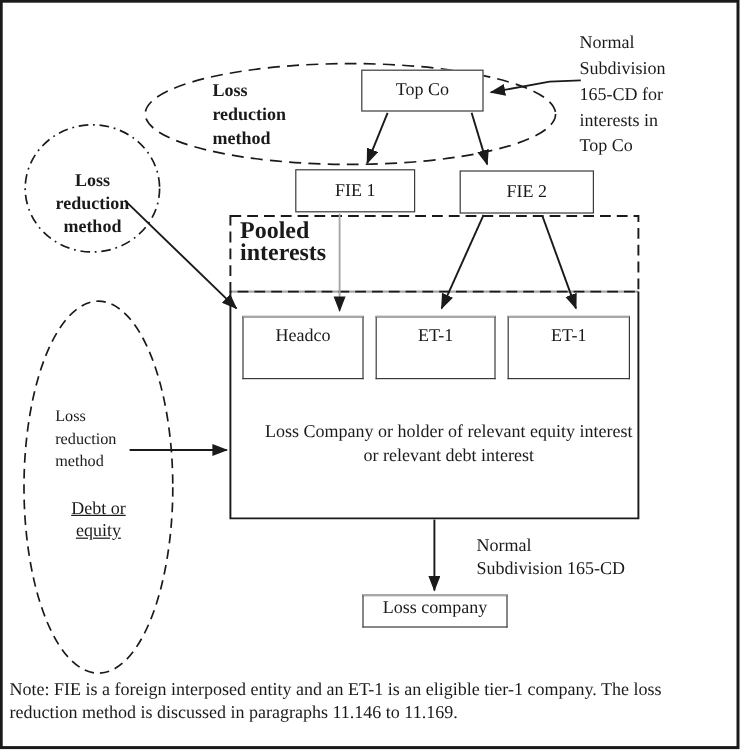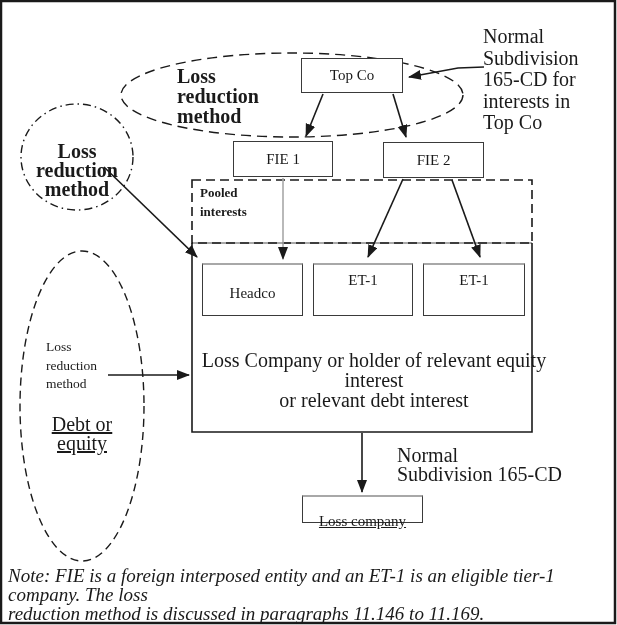--- a/index.html
+++ b/index.html
@@ -18,26 +18,26 @@
   svg .arrowline{stroke:var(--line);stroke-width:1.6;fill:none;}
   svg .grayline{stroke:var(--gray-connector);}
   svg marker path{fill:var(--line);}
   .box{
     position:absolute;background:#fff;border:1px solid var(--box-border);
     display:flex;align-items:center;justify-content:center;
     font-size:15px;box-sizing:border-box;
   }
   .box.graytop{border-top:2px solid var(--gray-connector);align-items:flex-start;}
   .box.graytop .boxlbl{margin-top:7px;}
-  .lbl{position:absolute;white-space:pre-line;font-size:20px;line-height:20px;}
+  .lbl{position:absolute;white-space:pre-line;font-size:15px;line-height:20px;}
   .lbl.bold{font-weight:bold;line-height:20px;}
   .lbl.center{text-align:center;}
   .note{
     position:absolute;left:8px;top:566px;width:600px;
-    font-style:italic;font-size:19px;line-height:19px;white-space:pre-line;
+    font-size:15px;line-height:19px;white-space:pre-line;
   }
 </style>
 </head>
 <body>
 
 <div class="page">
 
   <svg width="617" height="625" viewBox="0 0 617 625">
     <defs>
       <marker id="ah" markerUnits="userSpaceOnUse" markerWidth="14" markerHeight="12" refX="12" refY="5" orient="auto">
@@ -67,55 +67,55 @@
     <line x1="452" y1="180" x2="480" y2="257" class="arrowline" marker-end="url(#ah)"></line>
     <line x1="104" y1="167" x2="197" y2="257" class="arrowline" marker-end="url(#ah)"></line>
     <line x1="108" y1="375" x2="189" y2="375" class="arrowline" marker-end="url(#ah)"></line>
     <line x1="362" y1="433" x2="362" y2="492" class="arrowline" marker-end="url(#ah)"></line>
   </svg>
 
   <div class="box" style="left:301px;top:58px;width:102px;height:35px;">
     <span class="boxlbl">Top Co</span>
   </div>
 
-  <div class="box" style="left:233px;top:141px;width:100px;height:36px;">
+  <div class="box" style="left:246px;top:141px;width:100px;height:36px;">
     <span class="boxlbl">FIE 1</span>
   </div>
 
-  <div class="box" style="left:383px;top:142px;width:101px;height:36px;text-align:right;">
+  <div class="box" style="left:383px;top:142px;width:112px;height:36px;text-align:right;">
     <span class="boxlbl">FIE 2</span>
   </div>
 
-  <div class="box graytop" style="left:202px;top:263px;width:101px;height:53px;align-items:center;">
+  <div class="box graytop" style="left:202px;top:263px;width:101px;height:53px;">
     <span class="boxlbl">Headco</span>
   </div>
 
   <div class="box graytop" style="left:313px;top:263px;width:100px;height:53px;">
     <span class="boxlbl">ET-1</span>
   </div>
 
   <div class="box graytop" style="left:423px;top:263px;width:102px;height:53px;">
     <span class="boxlbl">ET-1</span>
   </div>
 
   <div class="box graytop" style="left:302px;top:495px;width:121px;height:28px;">
-    <span class="boxlbl" style="margin-top:16px;text-decoration:underline;">Loss company</span>
+    <span class="boxlbl" style="margin-top:2px;">Loss company</span>
   </div>
 
   <div class="lbl bold" style="left:177px;top:66px;">Loss
 reduction
 method</div>
 
   <div class="lbl center" style="left:21px;top:123px;width:112px;line-height:19px;">
     <div class="bold" style="font-weight:bold;white-space:pre-line;">Loss
 reduction
 method</div>
   </div>
 
-  <div class="lbl bold" style="left:200px;top:183px;font-size:13px;line-height:19px;">Pooled
+  <div class="lbl bold" style="left:200px;top:183px;font-size:20px;line-height:19px;">Pooled
 interests</div>
 
   <div class="lbl" style="left:483px;top:26px;line-height:21.5px;">Normal
 Subdivision
 165-CD for
 interests in
 Top Co</div>
 
   <div class="lbl center" style="left:192px;top:350px;width:364px;">Loss Company or holder of relevant equity interest
 or relevant debt interest</div>

